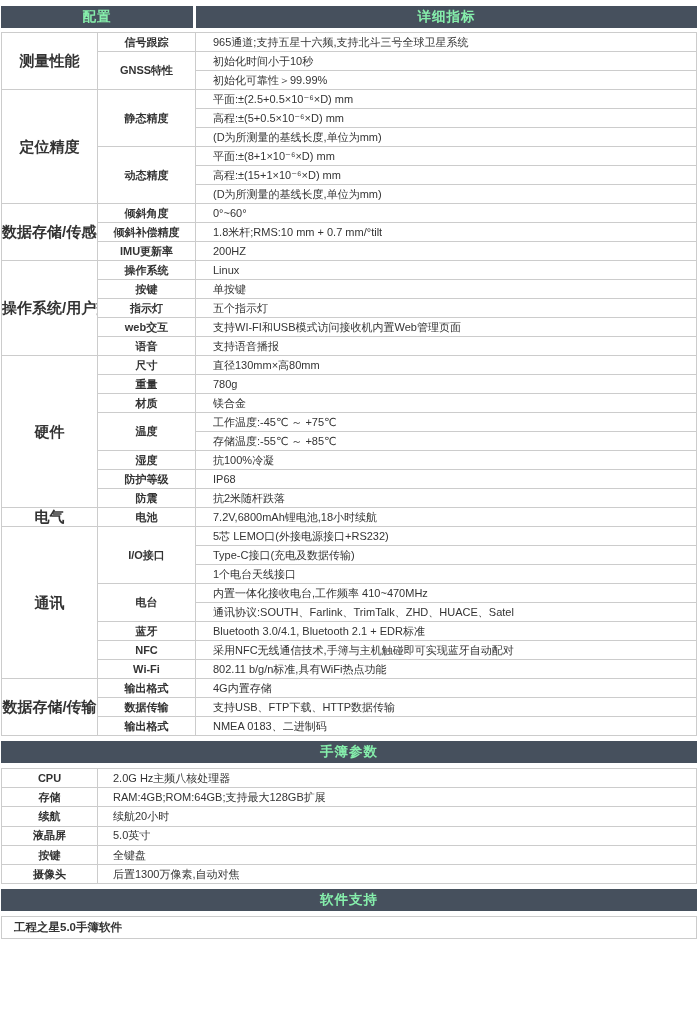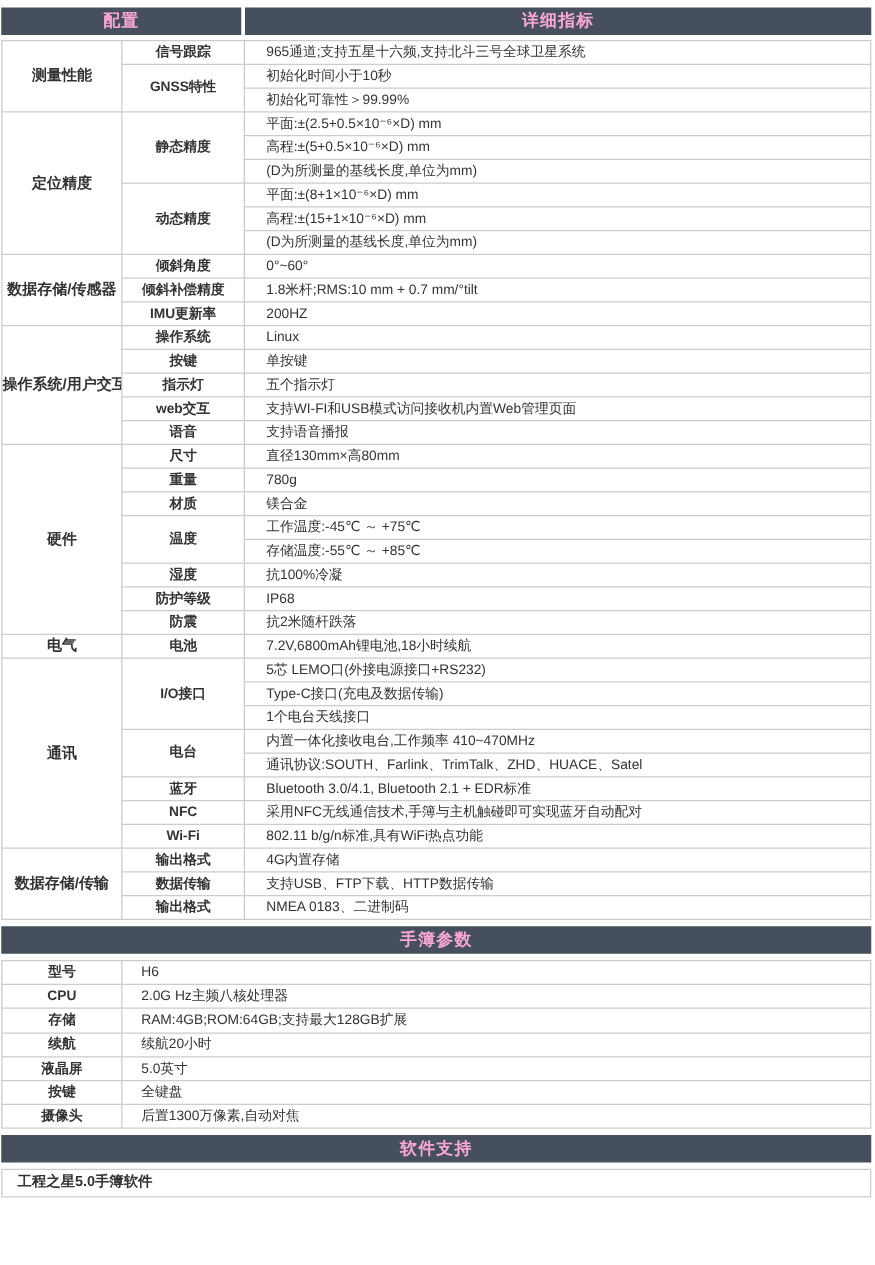--- a/index.html
+++ b/index.html
@@ -7,35 +7,35 @@
     width:700px;height:1012px;overflow:hidden;
     font-family:"Liberation Sans","DejaVu Sans",sans-serif;
     color:#333333;
     -webkit-font-smoothing:antialiased;
   }
   .page{width:698px;padding:6px 1px 0 1px;box-sizing:border-box;}
 
   
   .bar{height:22px;margin-bottom:4px;display:flex;align-items:stretch;}
   .bar-cell{
-    background:#46505d;color:#f9a8d4;font-weight:bold;font-size:13.5px;
+    background:#46505d;color:#86efac;font-weight:bold;font-size:13.5px;
     display:flex;align-items:center;justify-content:center;letter-spacing:1px;
   }
   .bar-cell.c1{width:192px;margin-right:3px;}
   .bar-cell.c2{flex:1;}
   .bar-full .bar-cell{width:100%;}
 
   
   table{border-collapse:collapse;width:100%;table-layout:fixed;}
   td{
     border:1px solid #cccccc;height:18px;padding:0;
     font-size:11px;line-height:1.15;vertical-align:middle;
     overflow:hidden;white-space:nowrap;
   }
-  td.cat{font-weight:bold;text-align:center;font-size:12px;}
+  td.cat{font-weight:bold;text-align:center;font-size:15px;}
   td.attr{font-weight:bold;text-align:center;}
   td.val{text-align:left;padding-left:17px;font-weight:normal;}
   .spec{margin-bottom:5px;}
   .hh{margin-bottom:5px;}
   .hh td{height:18.2px;}
   .hh td.attr{font-weight:bold;text-align:center;}
   .hh td.val{padding-left:15px;}
   .bar.second, .bar.third{margin-bottom:5px;}
 
   
@@ -215,24 +215,20 @@
     <div class="bar-cell">手簿参数</div>
   </div>
 
   <table class="hh">
     <colgroup>
         <col style="width:96px">
         <col>
       </colgroup>
     <tbody>
         <tr>
-          <td class="attr">型号</td>
-          <td class="val">H6</td>
-        </tr>
-        <tr>
           <td class="attr">CPU</td>
           <td class="val">2.0G Hz主频八核处理器</td>
         </tr>
         <tr>
           <td class="attr">存储</td>
           <td class="val">RAM:4GB;ROM:64GB;支持最大128GB扩展</td>
         </tr>
         <tr>
           <td class="attr">续航</td>
           <td class="val">续航20小时</td>

